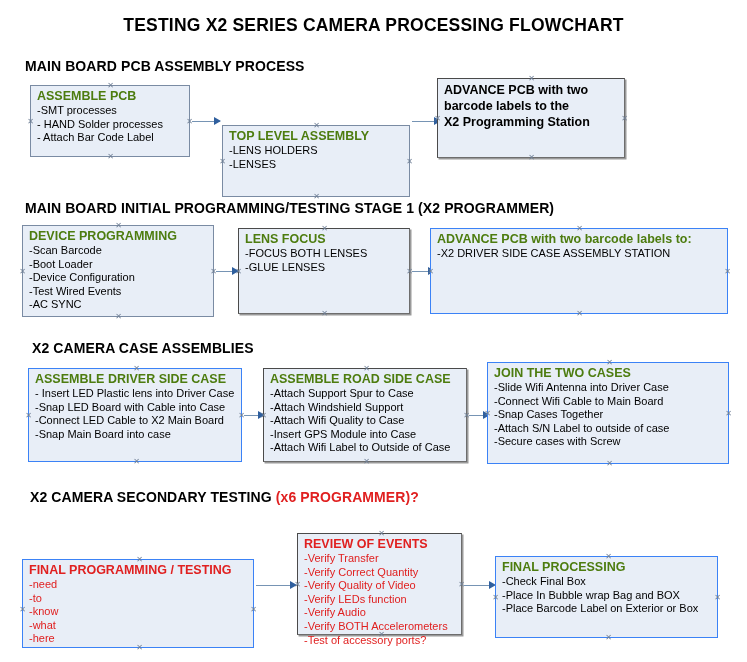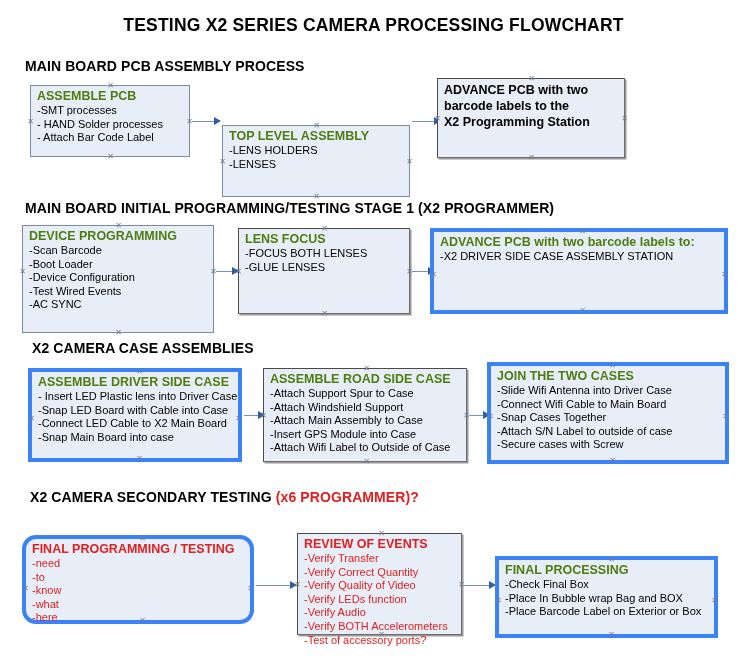--- a/index.html
+++ b/index.html
@@ -31,21 +31,21 @@
     padding:3px 5px 3px 6px;
     overflow:visible;
   }
   .fbox.thick{
     border:1px solid #4a4a4a;
     border-right-color:#6d6d6d;
     border-bottom-color:#6d6d6d;
     box-shadow:1.5px 1.5px 0 0 #9a9a9a;
   }
   .fbox.dark{
-    border:4px solid #3b82f6;
+    border:1px solid #3b82f6;
   }
   .fbox .hd{
     font-size:12.5px;font-weight:bold;line-height:15px;white-space:nowrap;
     color:#4d7c0f;
   }
   .fbox .hd.red{color:#e02020;}
   .fbox .ln{
     font-size:11px;line-height:13.6px;white-space:nowrap;color:#000;
   }
   .fbox .ln.red{color:#e02020;}
@@ -112,21 +112,21 @@
     <span class="hx" style="left:90px;top:-4px;"></span>
     <span class="hx" style="left:90px;bottom:-4px;"></span>
     <span class="hx" style="left:-4px;top:36px;"></span>
     <span class="hx" style="right:-4px;top:36px;"></span>
   </div>
 
   <div class="section-head" style="left:25px;top:200px;">
     <span>MAIN BOARD INITIAL PROGRAMMING/TESTING STAGE 1 (X2 PROGRAMMER)</span>
   </div>
 
-  <div class="fbox" style="left:22px;top:225px;width:192px;height:108px;">
+  <div class="fbox" style="left:22px;top:225px;width:192px;height:92px;">
     <div class="hd">DEVICE PROGRAMMING</div>
     <div class="ln">-Scan Barcode</div>
     <div class="ln">-Boot Loader</div>
     <div class="ln">-Device Configuration</div>
     <div class="ln">-Test Wired Events</div>
     <div class="ln">-AC SYNC</div>
     <span class="hx" style="left:92px;top:-4px;"></span>
     <span class="hx" style="left:92px;bottom:-4px;"></span>
     <span class="hx" style="left:-4px;top:42px;"></span>
     <span class="hx" style="right:-4px;top:42px;"></span>
@@ -173,21 +173,21 @@
     <span class="hx" style="right:-4px;top:43px;"></span>
   </div>
 
   <div class="conn" style="left:244px;top:415px;width:20px;"></div>
   <div class="arrowhead" style="left:258px;top:411px;"></div>
 
   <div class="fbox thick" style="left:263px;top:368px;width:204px;height:94px;">
     <div class="hd">ASSEMBLE ROAD SIDE CASE</div>
     <div class="ln">-Attach Support Spur to Case</div>
     <div class="ln">-Attach Windshield Support</div>
-    <div class="ln">-Attach Main Assembly to Case</div>
+    <div class="ln">-Attach Wifi Quality to Case</div>
     <div class="ln">-Insert GPS Module into Case</div>
     <div class="ln">-Attach Wifi Label to Outside of Case</div>
     <span class="hx" style="left:99px;top:-4px;"></span>
     <span class="hx" style="left:99px;bottom:-4px;"></span>
     <span class="hx" style="left:-4px;top:43px;"></span>
     <span class="hx" style="right:-4px;top:43px;"></span>
   </div>
 
   <div class="conn" style="left:469px;top:415px;width:20px;"></div>
   <div class="arrowhead" style="left:483px;top:411px;"></div>
@@ -202,21 +202,21 @@
     <span class="hx" style="left:118px;top:-4px;"></span>
     <span class="hx" style="left:118px;bottom:-4px;"></span>
     <span class="hx" style="left:-4px;top:47px;"></span>
     <span class="hx" style="right:-4px;top:47px;"></span>
   </div>
 
   <div class="section-head" style="left:30px;top:489px;">
     <span>X2 CAMERA SECONDARY TESTING </span><span class="red">(x6 PROGRAMMER)?</span>
   </div>
 
-  <div class="fbox dark" style="left:22px;top:535px;width:232px;height:89px;border-radius:14px;">
+  <div class="fbox dark" style="left:22px;top:559px;width:232px;height:89px;">
     <div class="hd red">FINAL PROGRAMMING / TESTING</div>
     <div class="ln red">-need</div>
     <div class="ln red">-to</div>
     <div class="ln red">-know</div>
     <div class="ln red">-what</div>
     <div class="ln red">-here</div>
     <span class="hx" style="left:113px;top:-4px;"></span>
     <span class="hx" style="left:113px;bottom:-4px;"></span>
     <span class="hx" style="left:-4px;top:46px;"></span>
     <span class="hx" style="right:-4px;top:46px;"></span>

